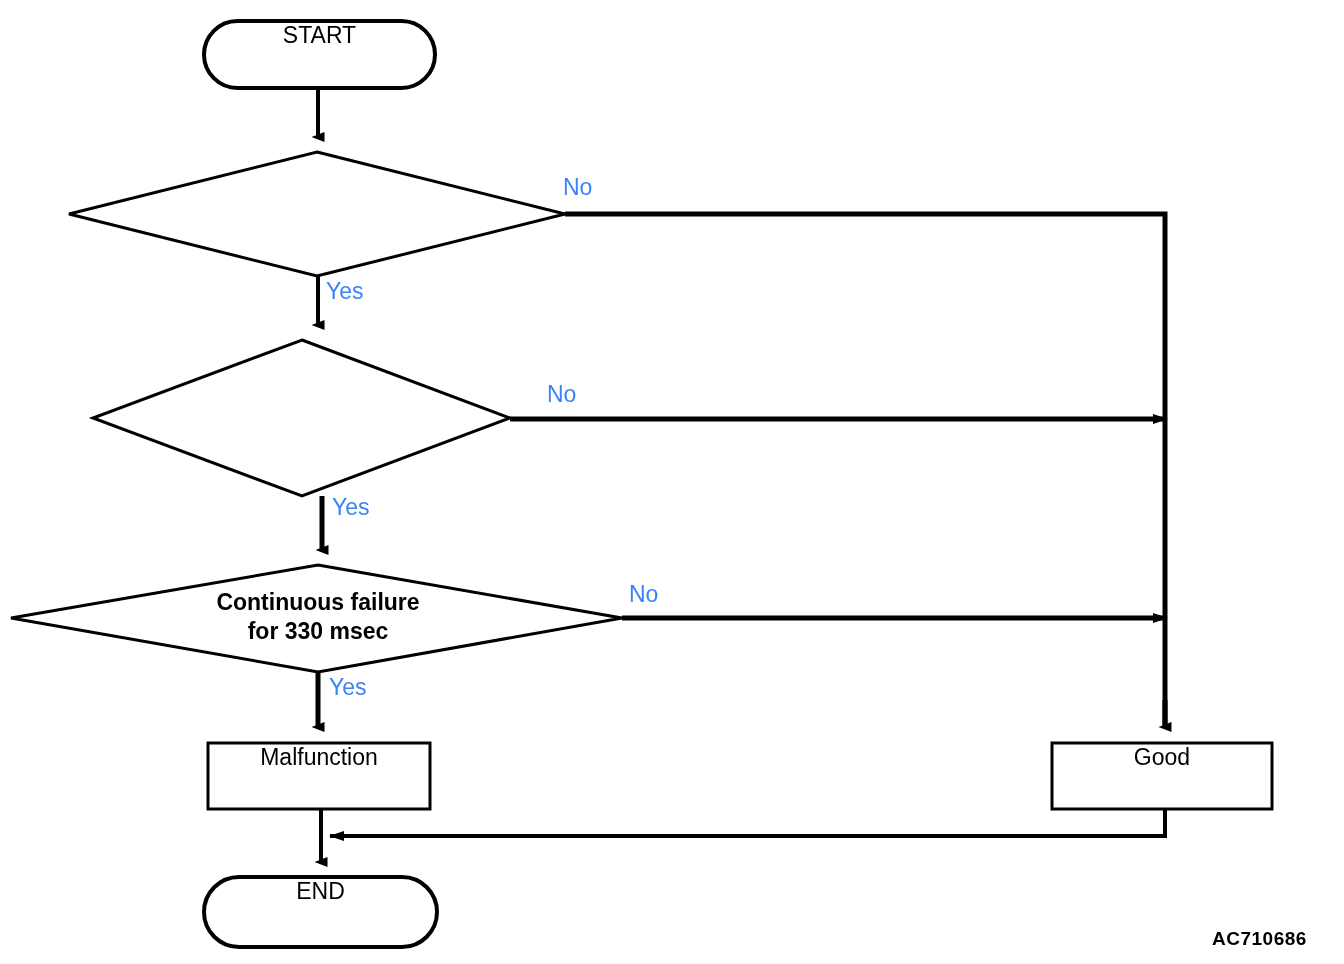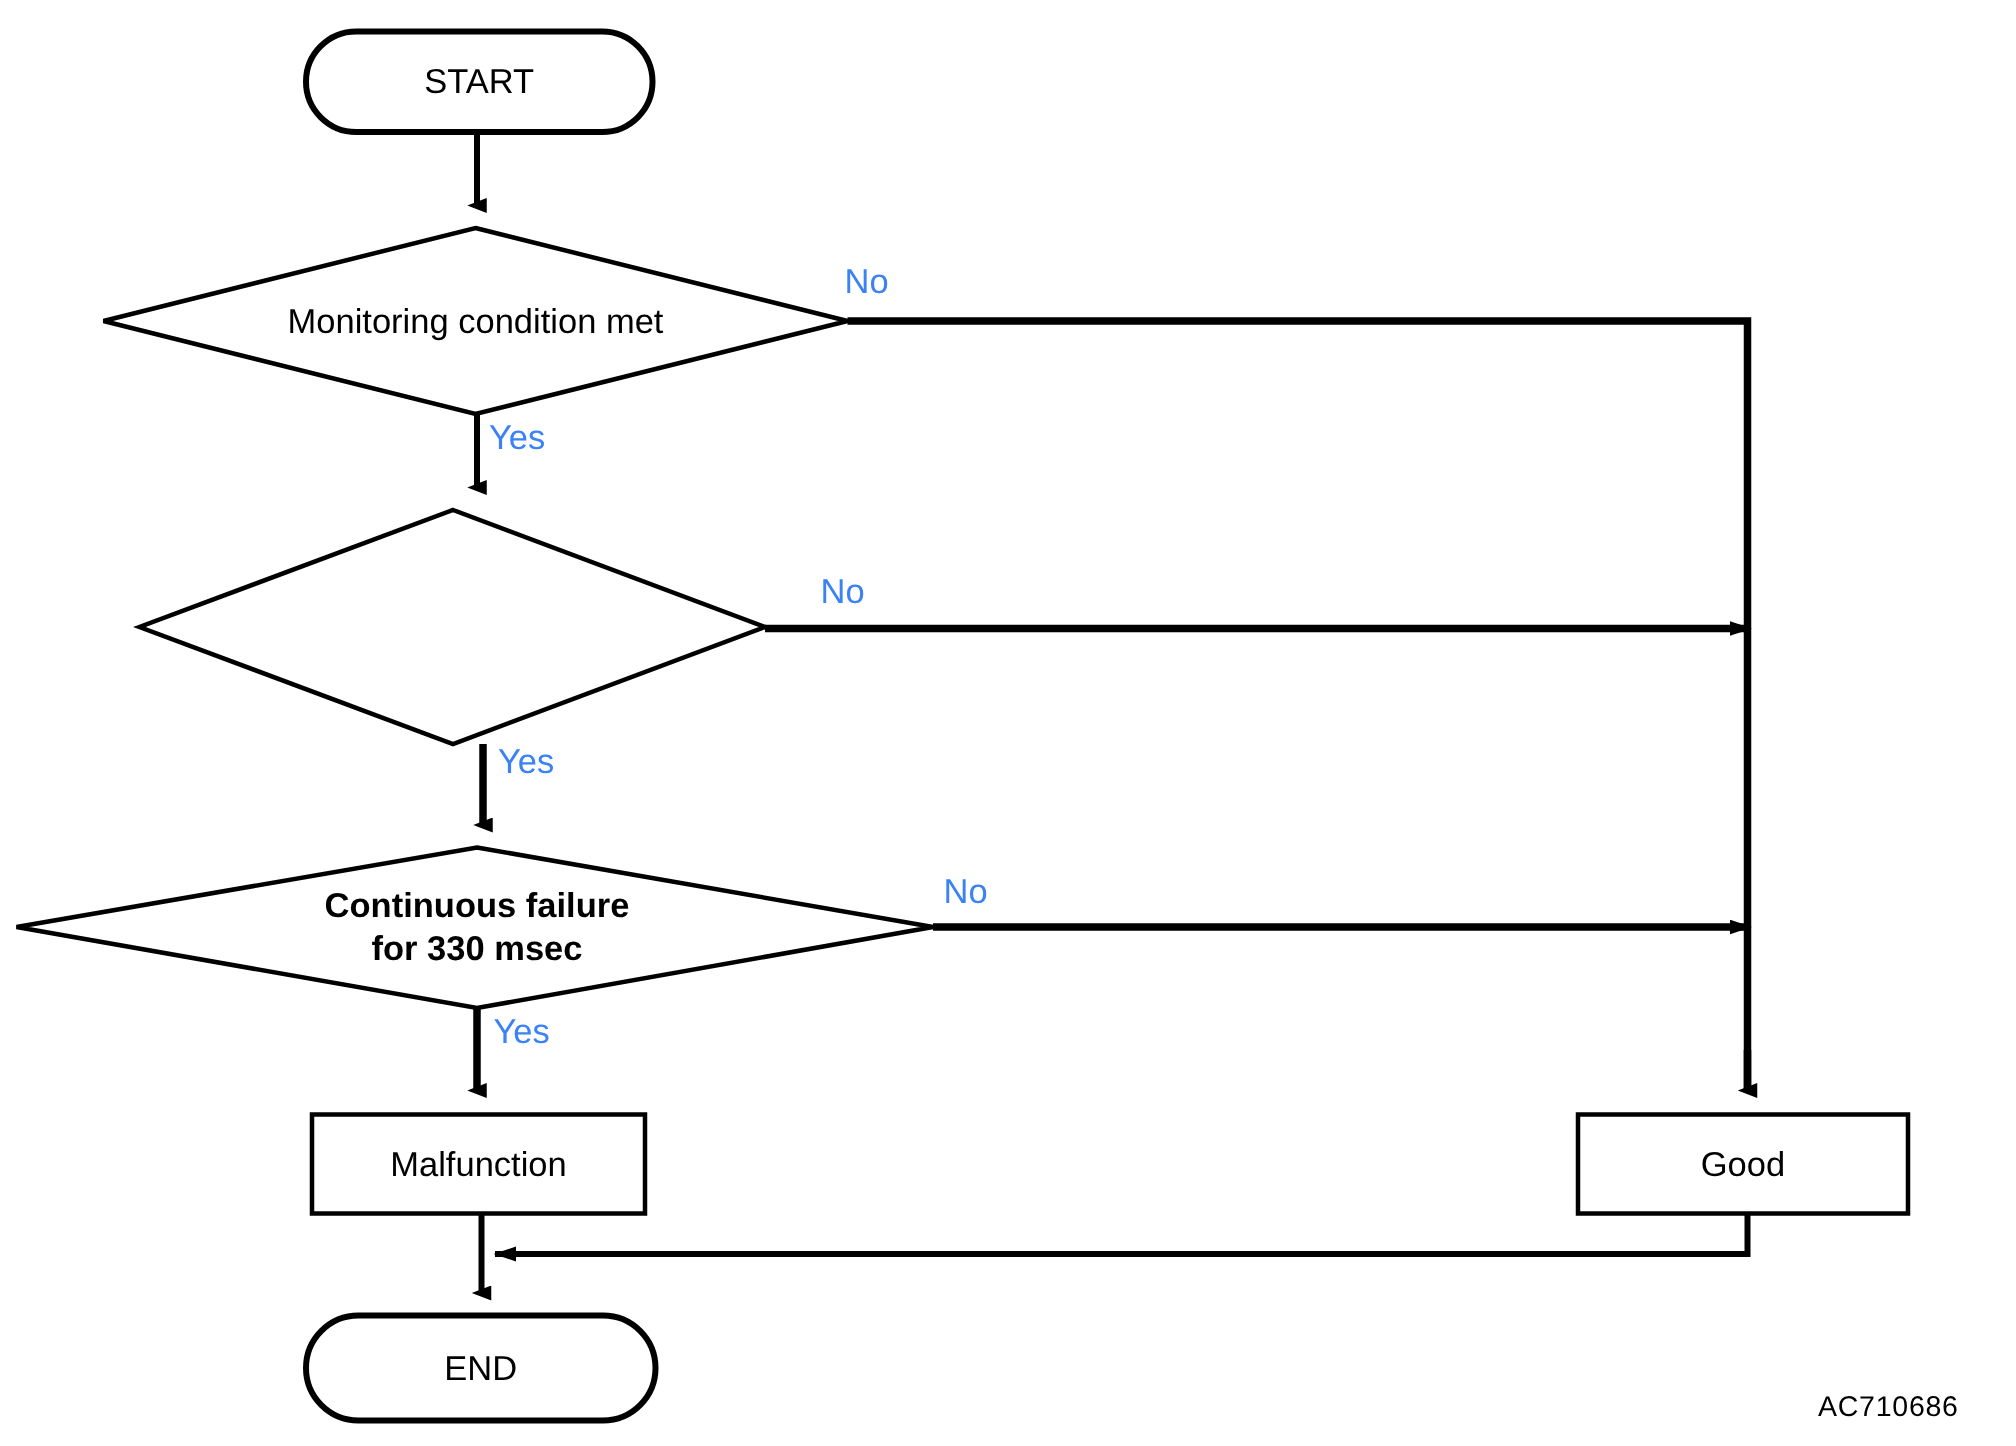--- a/index.html
+++ b/index.html
@@ -22,40 +22,39 @@
     position: absolute;
     left: 0;
     top: 0;
     width: 1344px;
     height: 964px;
   }
   .node-text {
     position: absolute;
     display: flex;
     align-items: center;
-    justify-content: center;
     flex-direction: column;
     text-align: center;
     font-size: 23px;
     line-height: 29px;
     color: #000000;
     white-space: nowrap;
     pointer-events: none;
   }
   .edge-label {
     position: absolute;
     font-size: 23px;
     line-height: 23px;
     color: #3b82f6;
     white-space: nowrap;
   }
   .figure-code {
     position: absolute;
     font-size: 19px;
-    font-weight: normal;
+    font-weight: bold;
     letter-spacing: 0.5px;
     color: #000000;
     white-space: nowrap;
     font-family: "Liberation Sans", sans-serif;
   }
 </style>
 </head>
 <body>
 
 <div id="canvas">
@@ -105,23 +104,20 @@
 
     <line x1="321" y1="809" x2="321" y2="862" stroke="#000000" stroke-width="4" marker-end="url(#arrow-down)"></line>
 
     <rect x="204" y="877" width="233" height="70" rx="35" ry="35" fill="#ffffff" stroke="#000000" stroke-width="4"></rect>
   </svg>
 
   <div class="node-text" style="left:204px; top:21px; width:231px; height:67px;">
     <span>START</span>
   </div>
 
-  <div class="node-text" style="left:117px; top:196px; width:400px; height:36px;">
-    <span>Monitoring condition met</span>
-  </div>
 
 
   <div class="node-text" style="left:118px; top:588px; width:400px; height:60px;font-weight:bold;">
     <span>Continuous failure</span>
     <span>for 330 msec</span>
   </div>
 
   <div class="node-text" style="left:208px; top:743px; width:222px; height:66px;">
     <span>Malfunction</span>
   </div>

